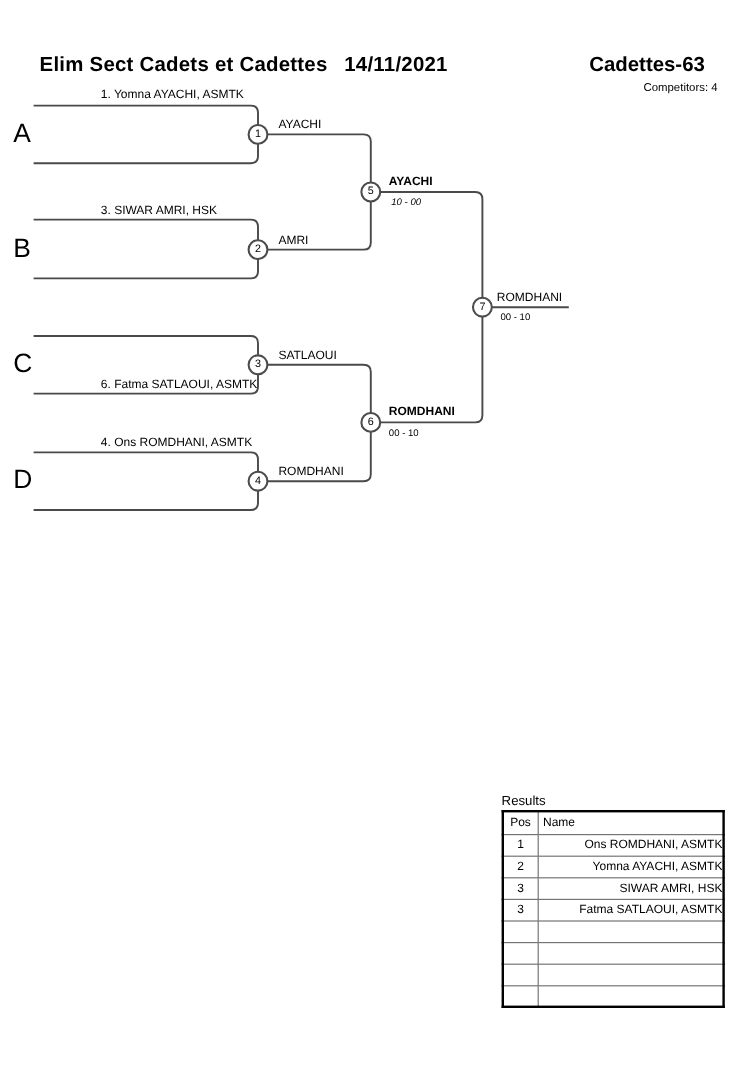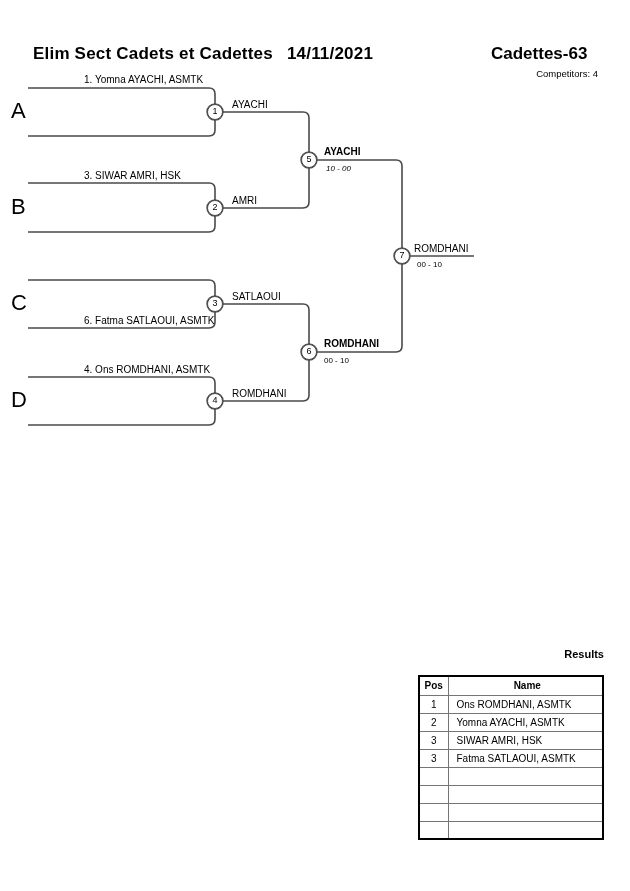--- a/index.html
+++ b/index.html
@@ -73,46 +73,46 @@
   .score-label {
     position: absolute;
     font-size: 8px;
     line-height: 10px;
     white-space: nowrap;
   }
 
   
   .results-title {
     position: absolute;
-    left: 418px; top: 648px;
+    left: 418px; top: 662px;
     width: 186px;
-    text-align: right;
+    text-align: left;
     font-size: 11px;
-    font-weight: bold;
+    font-weight: normal;
   }
   table.results {
     position: absolute;
     left: 418px; top: 675px;
     width: 186px;
     border-collapse: collapse;
     border: 2px solid #000;
     font-size: 10px;
     table-layout: fixed;
   }
   table.results td, table.results th {
     border: 1px solid #757575;
     height: 18px;
     vertical-align: middle;
     overflow: hidden;
     white-space: nowrap;
   }
-  table.results tr.hdr th { height: 19px; font-weight: bold; text-align: center; }
+  table.results tr.hdr th { height: 19px; font-weight: normal; text-align: center; }
   table.results .col-pos { width: 29px; text-align: center; }
-  table.results .col-name { text-align: left; padding-left: 8px; }
-  table.results tr.hdr .col-name { padding-left: 4px; text-align: center; }
+  table.results .col-name { text-align: right; padding-left: 8px; }
+  table.results tr.hdr .col-name { padding-left: 4px; text-align: left; }
 </style>
 </head>
 <body>
 
 <div class="page">
 
   <div class="title-row">
     <span>Elim Sect Cadets et Cadettes</span><span class="date">14/11/2021</span>
   </div>
   <div class="category-title">Cadettes-63</div>

